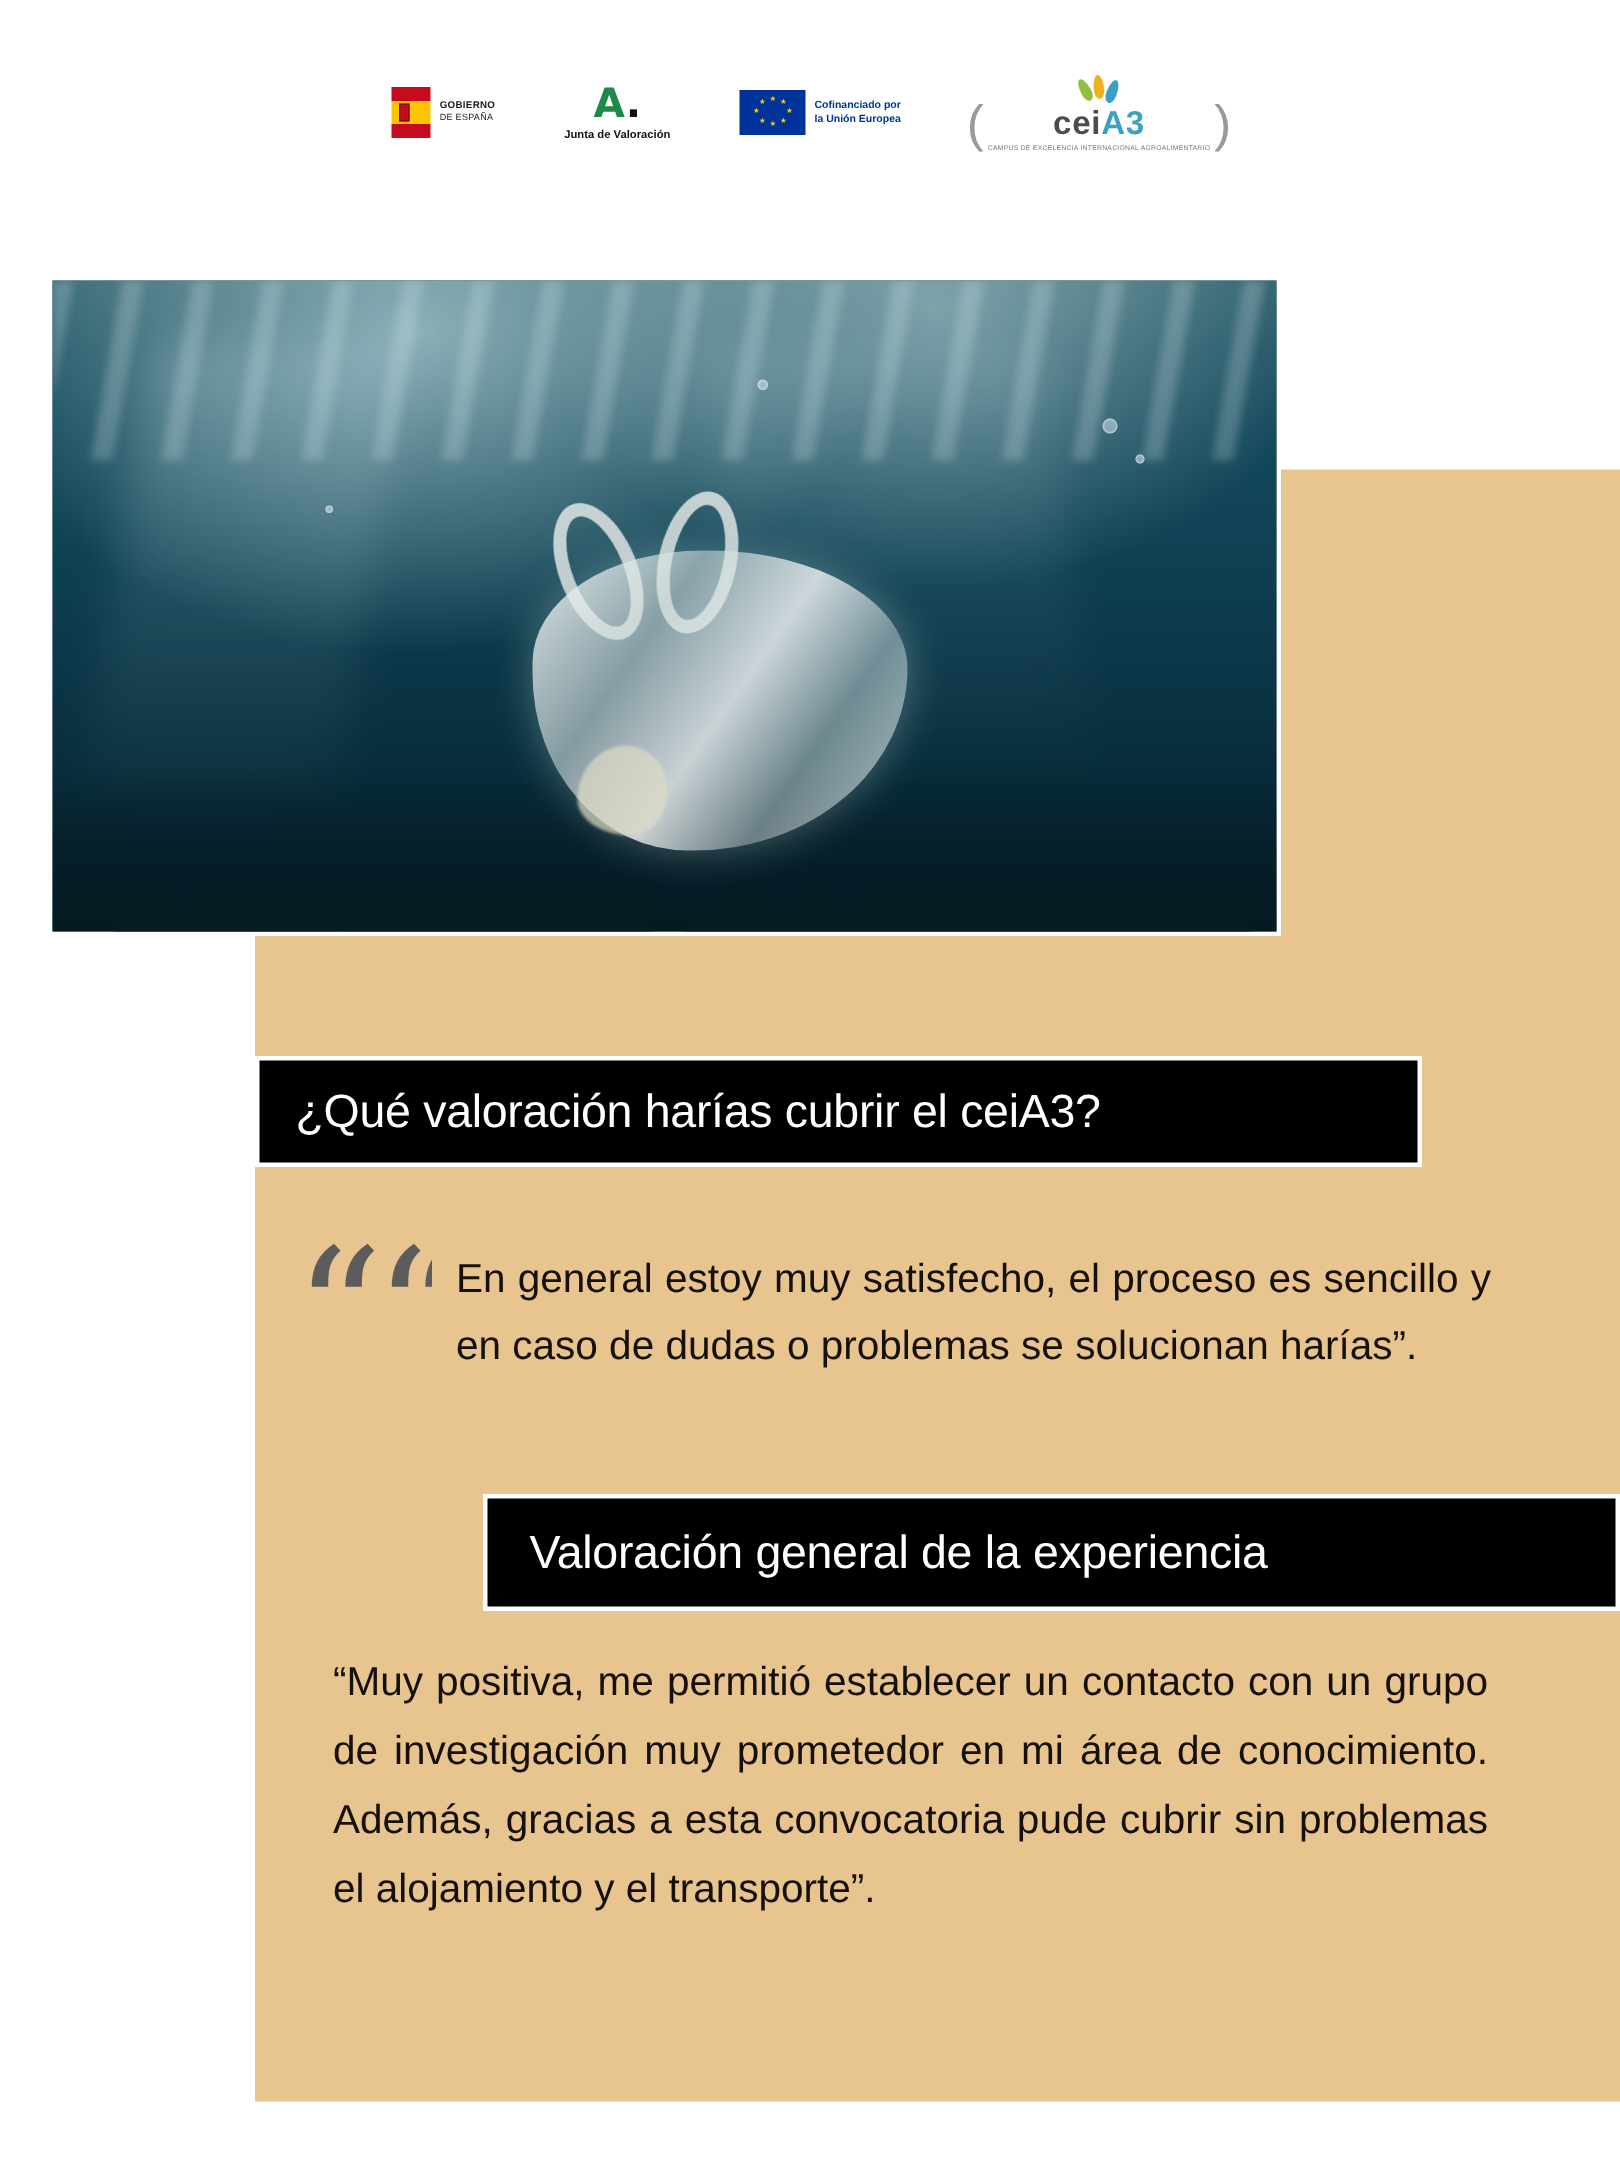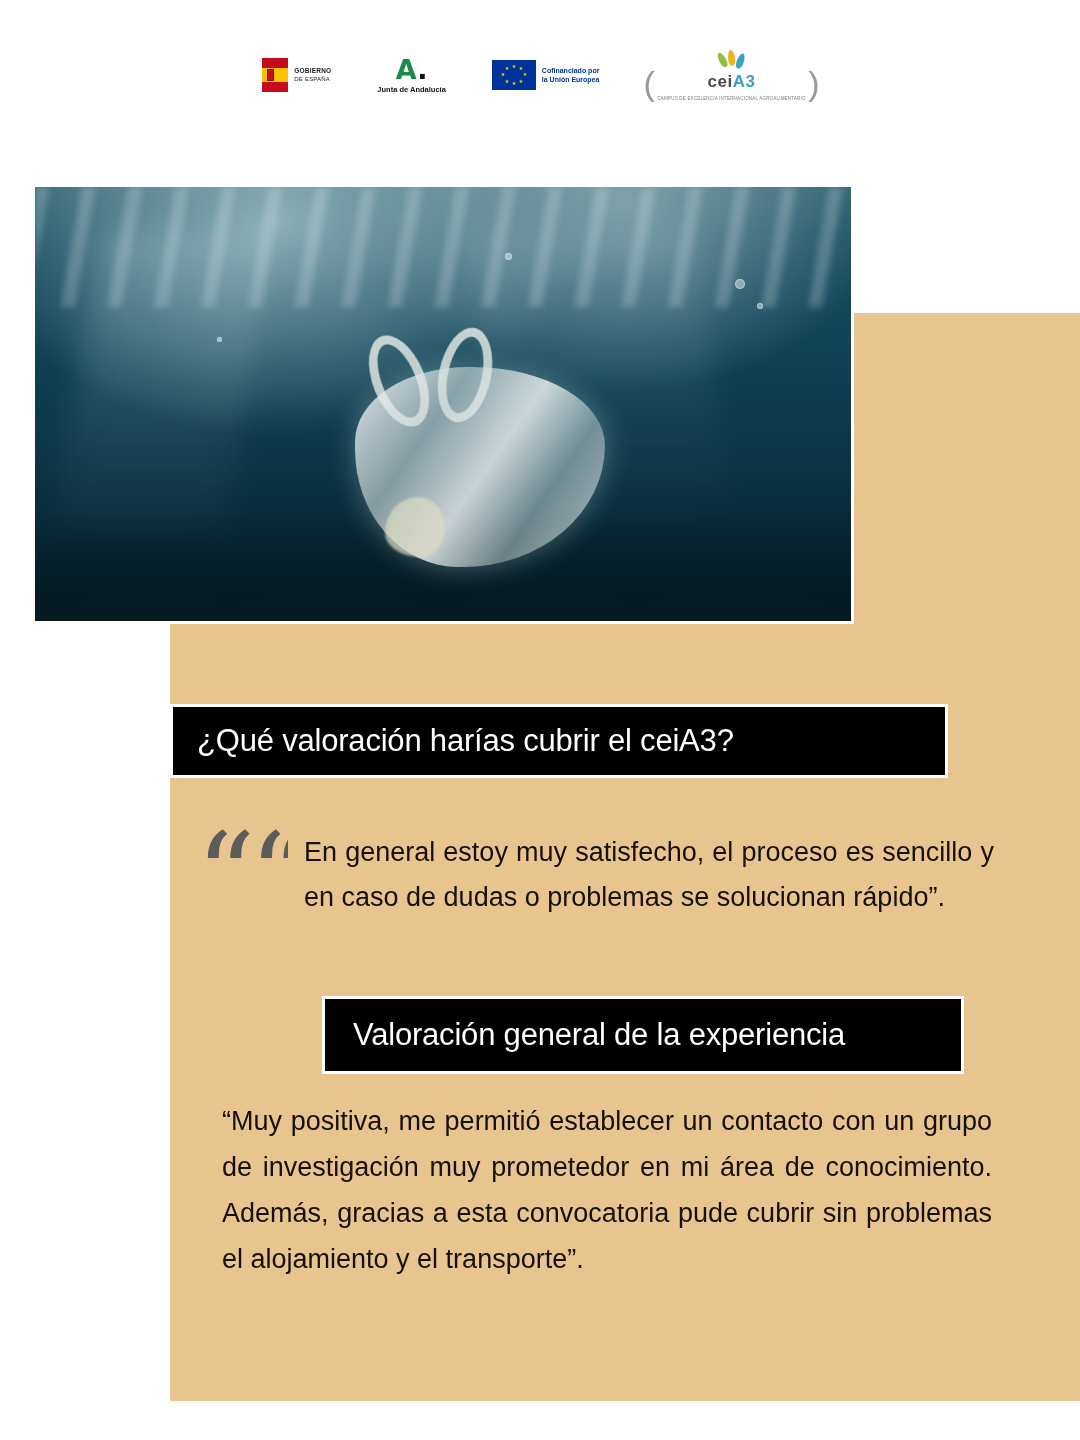--- a/index.html
+++ b/index.html
@@ -132,21 +132,21 @@
     height: 20px;
     width: 54px;
   }
   .leaf {
     position: absolute;
     width: 7px;
     height: 16px;
     border-radius: 50% 50% 50% 50% / 60% 60% 40% 40%;
   }
   .ceia3-word {
-    font-size: 17px;
+    font-size: 22px;
     line-height: 24px;
     font-weight: bold;
     color: #4b4b4b;
     letter-spacing: .5px;
   }
   .ceia3-word .a {
     color: #3aa0c4;
   }
   .ceia3-word .three {
     color: #3aa0c4;
@@ -287,21 +287,21 @@
   .heading-q {
     left: 170px;
     top: 704px;
     width: 778px;
     height: 74px;
     padding-left: 24px;
   }
   .heading-v {
     left: 322px;
     top: 996px;
-    width: 642px;
+    width: 758px;
     height: 78px;
     padding-left: 28px;
   }
 
   
   .quote-marks {
     position: absolute;
     left: 196px;
     top: 826px;
     width: 92px;
@@ -346,21 +346,21 @@
     <div class="gob-text">
       <div>GOBIERNO</div>
       <div class="sub">DE ESPAÑA</div>
     </div>
   </div>
 
   <div class="logo logo-junta">
     <div class="junta-mark">
       <span>A</span><span class="dot">.</span>
     </div>
-    <div class="junta-label">Junta de Andalucía</div>
+    <div class="junta-label">Junta de Valoración</div>
   </div>
 
   <div class="logo logo-ue">
     <div class="ue-flag">
       <span class="ue-star" style="left:20px;top:4px;">★</span>
       <span class="ue-star" style="left:27px;top:6px;">★</span>
       <span class="ue-star" style="left:31px;top:12px;">★</span>
       <span class="ue-star" style="left:27px;top:19px;">★</span>
       <span class="ue-star" style="left:20px;top:21px;">★</span>
       <span class="ue-star" style="left:13px;top:19px;">★</span>
@@ -412,19 +412,19 @@
   <span class="bubble" style="left:722px;top:116px;width:6px;height:6px;"></span>
   <span class="bubble" style="left:470px;top:66px;width:7px;height:7px;"></span>
   <span class="bubble" style="left:182px;top:150px;width:5px;height:5px;"></span>
 </div>
 
 <div class="heading heading-q">
   <span>¿Qué valoración harías cubrir el ceiA3?</span>
 </div>
 
 <div class="quote-marks">““</div>
-<div class="quote-text">En general estoy muy satisfecho, el proceso es sencillo y en caso de dudas o problemas se solucionan rápido”.</div>
+<div class="quote-text">En general estoy muy satisfecho, el proceso es sencillo y en caso de dudas o problemas se solucionan harías”.</div>
 
 <div class="heading heading-v">
   <span>Valoración general de la experiencia</span>
 </div>
 
 <div class="body-text">“Muy positiva, me permitió establecer un contacto con un grupo de investigación muy prometedor en mi área de conocimiento. Además, gracias a esta convocatoria pude cubrir sin problemas el alojamiento y el transporte”.</div>
 
 </body></html>

